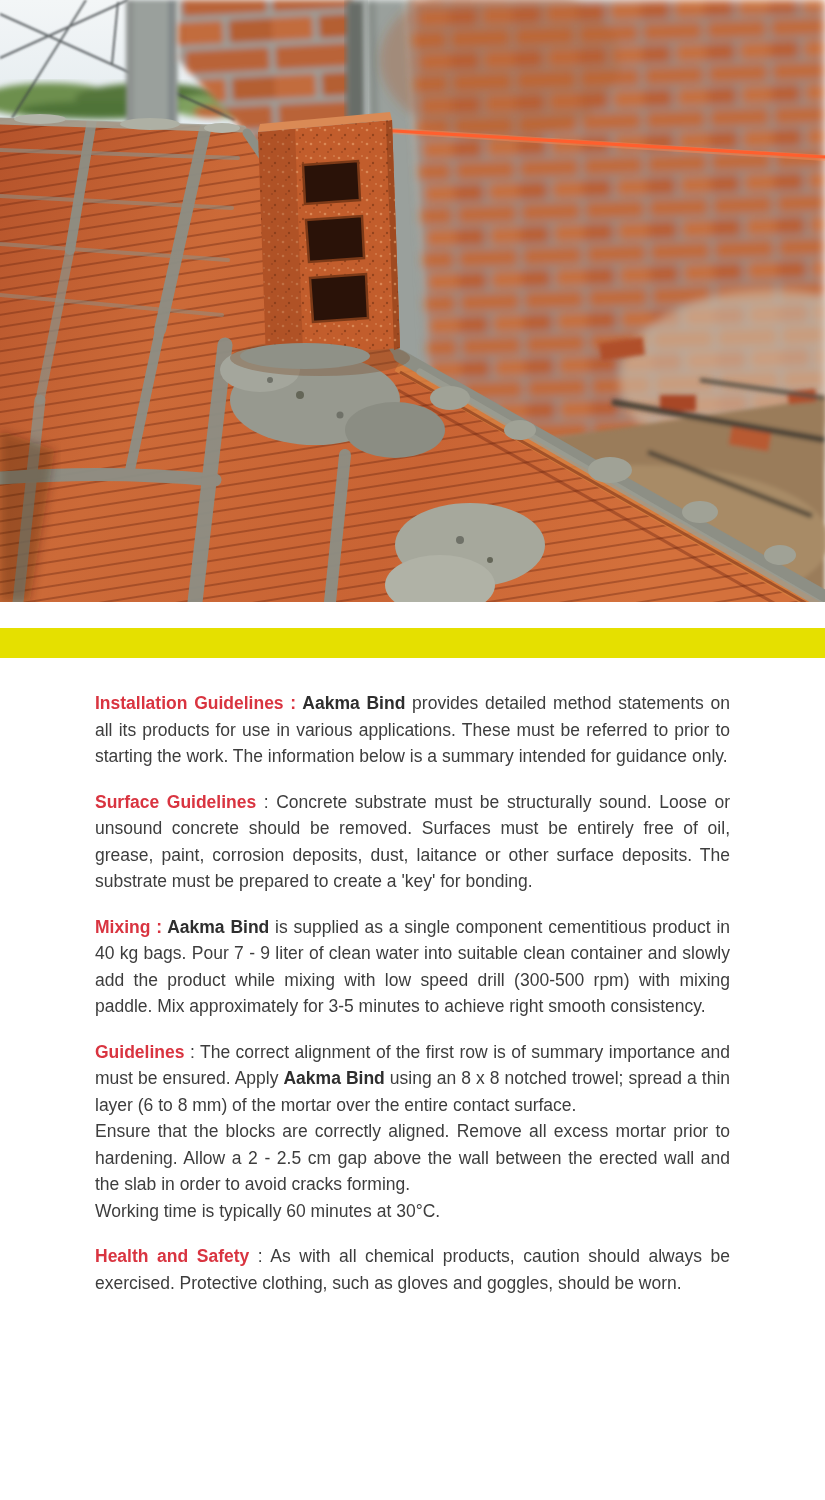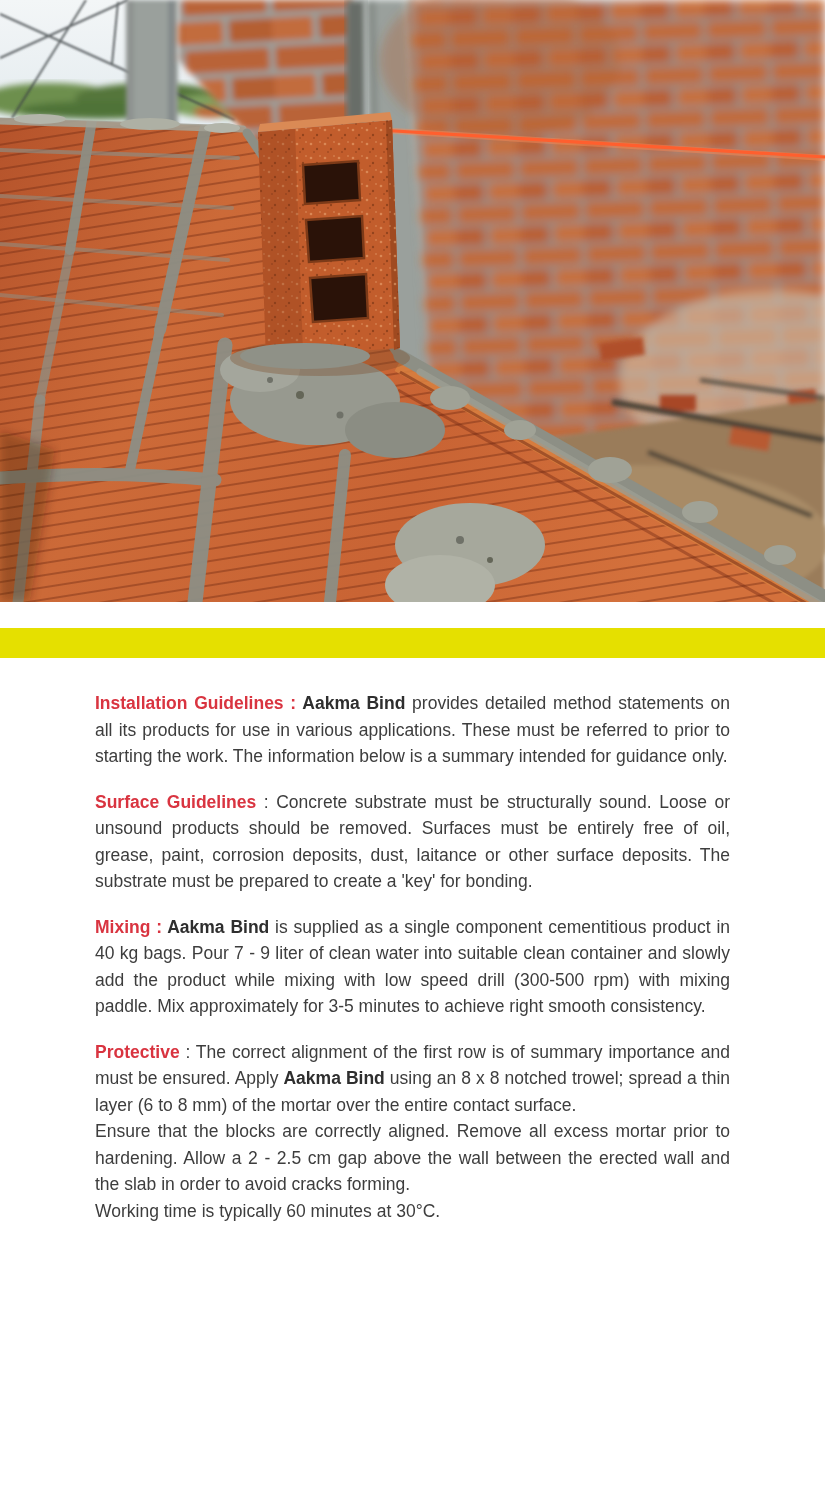--- a/index.html
+++ b/index.html
@@ -212,20 +212,21 @@
           <ellipse cx="305" cy="356" rx="65" ry="13" fill="#8f9187"></ellipse>
         </g>
       </g>
     </svg>
   </figure>
 
   <div class="divider"></div>
 
   <main class="content">
       <p class="para"><span class="run-heading">Installation Guidelines : </span><span class="run-bold">Aakma Bind</span><span class="run-normal"> provides detailed method statements on all its products for use in various applications. These must be referred to prior to starting the work. The information below is a summary intended for guidance only.</span></p>
-      <p class="para"><span class="run-heading">Surface Guidelines</span><span class="run-normal"> : Concrete substrate must be structurally sound. Loose or unsound products should be removed. Surfaces must be entirely free of oil, grease, paint, corrosion deposits, dust, laitance or other surface deposits. The substrate must be prepared to create a 'key' for bonding.</span></p>
+      <p class="para"><span class="run-heading">Surface Guidelines</span><span class="run-normal"> : Concrete substrate must be structurally sound. Loose or unsound concrete should be removed. Surfaces must be entirely free of oil, grease, paint, corrosion deposits, dust, laitance or other surface deposits. The substrate must be prepared to create a 'key' for bonding.</span></p>
       <p class="para"><span class="run-heading">Mixing : </span><span class="run-bold">Aakma Bind</span><span class="run-normal">  is supplied as a single component cementitious product in 40 kg bags. Pour 7 - 9 liter of clean water into suitable clean container and slowly add the product while mixing with low speed drill (300-500 rpm) with mixing paddle. Mix approximately for 3-5 minutes to achieve right smooth consistency.</span></p>
-      <p class="para"><span class="run-heading">Protective</span><span class="run-normal"> : The correct alignment of the first row is of summary importance and must be ensured.  Apply </span><span class="run-bold">Aakma Bind</span><span class="run-normal"> using an 8 x 8 notched trowel; spread a thin layer (6 to 8 mm) of the mortar over the entire contact surface.
+      <p class="para"><span class="run-heading">Guidelines</span><span class="run-normal"> : The correct alignment of the first row is of summary importance and must be ensured.  Apply </span><span class="run-bold">Aakma Bind</span><span class="run-normal"> using an 8 x 8 notched trowel; spread a thin layer (6 to 8 mm) of the mortar over the entire contact surface.
 Ensure that the blocks are correctly aligned. Remove all excess mortar prior to hardening. Allow a 2 - 2.5 cm gap above the wall between the erected wall and the slab in order to avoid cracks forming.
 Working time is typically 60 minutes at 30°C.</span></p>
+      <p class="para"><span class="run-heading">Health and Safety</span><span class="run-normal"> :  As with all chemical products, caution should always be exercised. Protective clothing, such as gloves and goggles, should be worn.</span></p>
     </main>
 
 </div>
 
 </body></html>

